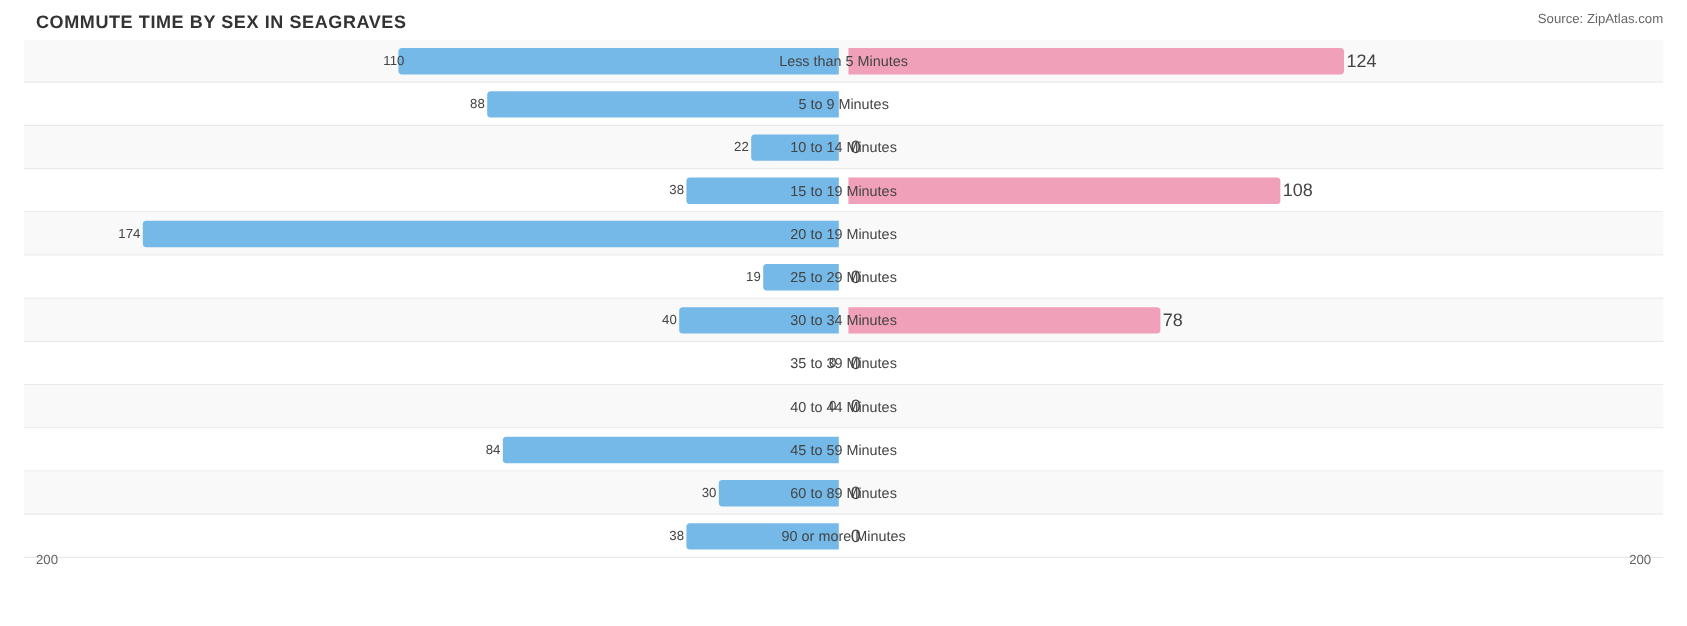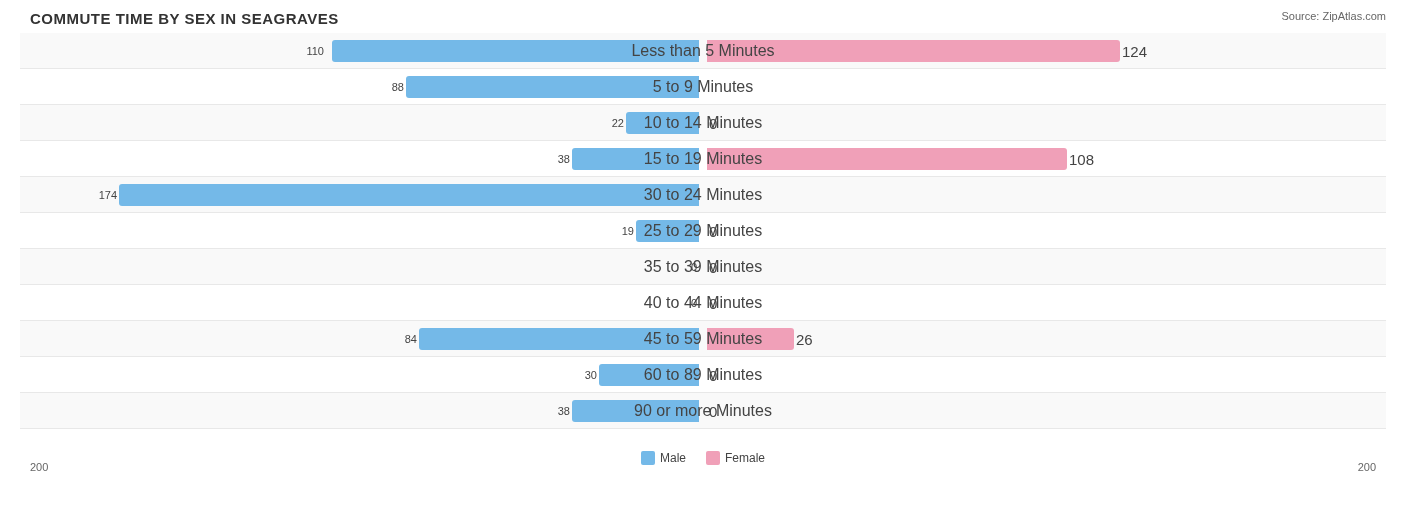--- a/index.html
+++ b/index.html
@@ -64,21 +64,21 @@
       display: flex;
       align-items: center;
       padding-left: 4px;
       position: relative;
       height: 100%;
     }
     .label-center {
       position: absolute;
       left: 50%;
       transform: translateX(-50%);
-      font-size: 16px;
+      font-size: 12px;
       color: #444;
       white-space: nowrap;
       z-index: 10;
       text-align: left;
       pointer-events: none;
     }
     .bar-male {
       background: #74b9e8;
       height: 22px;
       border-radius: 3px 0 0 3px;
@@ -146,21 +146,21 @@
 </head>
 <body>
 
 <div class="chart-container">
   <div class="chart-title">COMMUTE TIME BY SEX IN SEAGRAVES</div>
   <div class="source">Source: ZipAtlas.com</div>
   <div class="chart-area" id="chart-area">
   <div class="row">
         <div class="left-section">
           <div class="bar-male" style="width: 367px;"></div>
-          <span class="value-male" style="right: 379px; top: 50%; transform: translateY(-50%);">110</span>
+          <span class="value-male" style="right: 366px; top: 50%; transform: translateY(-50%);">110</span>
         </div>
         <div class="label-center">Less than 5 Minutes</div>
         <div class="right-section">
           <div class="bar-female" style="width: 413px;"></div>
           <span class="value-female" style="left: 419px; top: 50%; transform: translateY(-50%);">124</span>
         </div>
       </div>
       <div class="row">
         <div class="left-section">
           <div class="bar-male" style="width: 293px;"></div>
@@ -188,35 +188,46 @@
         <div class="right-section">
           <div class="bar-female" style="width: 360px;"></div>
           <span class="value-female" style="left: 366px; top: 50%; transform: translateY(-50%);">108</span>
         </div>
       </div>
       <div class="row">
         <div class="left-section">
           <div class="bar-male" style="width: 580px;"></div>
           <span class="value-male" style="right: 586px; top: 50%; transform: translateY(-50%);">174</span>
         </div>
-        <div class="label-center">30 to 24 Minutes</div>
+        <div class="label-center">20 to 19 Minutes</div>
       </div>
       <div class="row">
         <div class="left-section">
           <div class="bar-male" style="width: 63px;"></div>
           <span class="value-male" style="right: 69px; top: 50%; transform: translateY(-50%);">19</span>
         </div>
         <div class="label-center">25 to 29 Minutes</div>
         <div class="right-section">
           <div class="bar-female" style="width: 0px;"></div>
           <span class="value-female" style="left: 6px; top: 50%; transform: translateY(-50%);">0</span>
         </div>
       </div>
       <div class="row">
         <div class="left-section">
+          <div class="bar-male" style="width: 133px;"></div>
+          <span class="value-male" style="right: 139px; top: 50%; transform: translateY(-50%);">40</span>
+        </div>
+        <div class="label-center">30 to 34 Minutes</div>
+        <div class="right-section">
+          <div class="bar-female" style="width: 260px;"></div>
+          <span class="value-female" style="left: 266px; top: 50%; transform: translateY(-50%);">78</span>
+        </div>
+      </div>
+      <div class="row">
+        <div class="left-section">
           <div class="bar-male" style="width: 0px;"></div>
           <span class="value-male" style="right: 6px; top: 50%; transform: translateY(-50%);">0</span>
         </div>
         <div class="label-center">35 to 39 Minutes</div>
         <div class="right-section">
           <div class="bar-female" style="width: 0px;"></div>
           <span class="value-female" style="left: 6px; top: 50%; transform: translateY(-50%);">0</span>
         </div>
       </div>
       <div class="row">
@@ -229,24 +240,20 @@
           <div class="bar-female" style="width: 0px;"></div>
           <span class="value-female" style="left: 6px; top: 50%; transform: translateY(-50%);">0</span>
         </div>
       </div>
       <div class="row">
         <div class="left-section">
           <div class="bar-male" style="width: 280px;"></div>
           <span class="value-male" style="right: 286px; top: 50%; transform: translateY(-50%);">84</span>
         </div>
         <div class="label-center">45 to 59 Minutes</div>
-        <div class="right-section">
-          <div class="bar-female" style="width: 87px;"></div>
-          <span class="value-female" style="left: 93px; top: 50%; transform: translateY(-50%);">26</span>
-        </div>
       </div>
       <div class="row">
         <div class="left-section">
           <div class="bar-male" style="width: 100px;"></div>
           <span class="value-male" style="right: 106px; top: 50%; transform: translateY(-50%);">30</span>
         </div>
         <div class="label-center">60 to 89 Minutes</div>
         <div class="right-section">
           <div class="bar-female" style="width: 0px;"></div>
           <span class="value-female" style="left: 6px; top: 50%; transform: translateY(-50%);">0</span>

